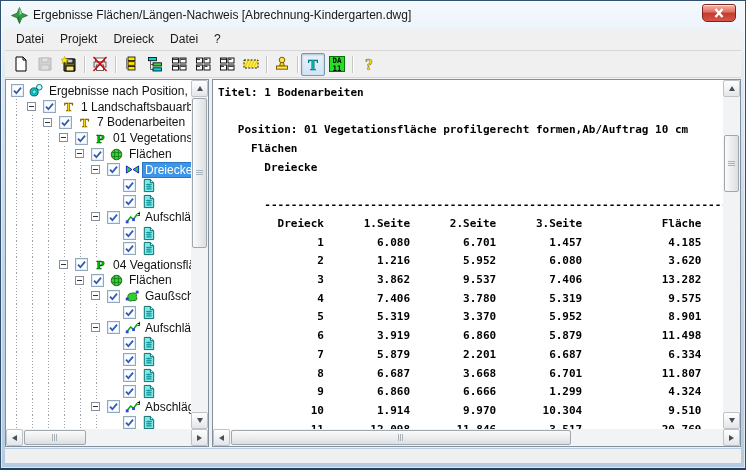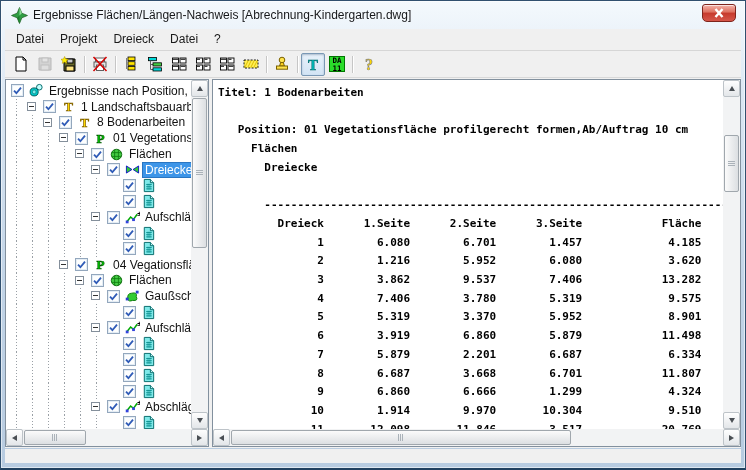--- a/index.html
+++ b/index.html
@@ -309,21 +309,21 @@
                 <rect x="0.5" y="0.5" width="12" height="12" fill="#fdfefe" stroke="#93a7bd"></rect>
                 <rect x="1.5" y="1.5" width="10" height="10" fill="none" stroke="#e4edf5"></rect>
                 <path d="M3 6.6 L5.4 9.2 L10 3.6" fill="none" stroke="#2f5bb7" stroke-width="1.8"></path>
               </svg>
             </span>
             <span class="ticon">
               <svg viewBox="0 0 16 16">
                 <text x="8" y="13" text-anchor="middle" font-family="Liberation Serif,serif" font-weight="bold" font-size="14" fill="#ffd800" stroke="#7c5c00" stroke-width="0.7">T</text>
               </svg>
             </span>
-            <span class="lbl">8 Bodenarbeiten</span>
+            <span class="lbl">7 Bodenarbeiten</span>
           </div>
           <div class="trow">
             <span class="guide"></span>
             <span class="guide"></span>
             <span class="guide"></span>
             <span class="exp">
               <span class="box"></span>
             </span>
             <span class="cb">
               <svg viewBox="0 0 13 13">

